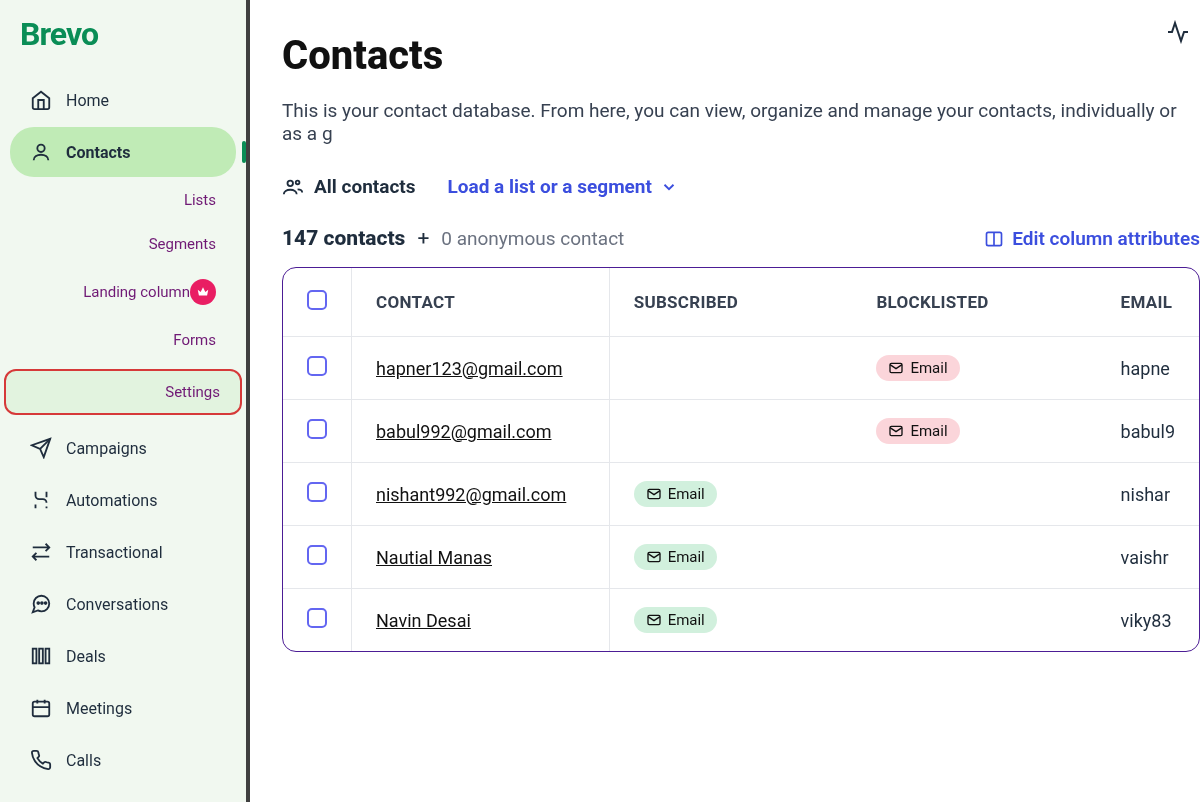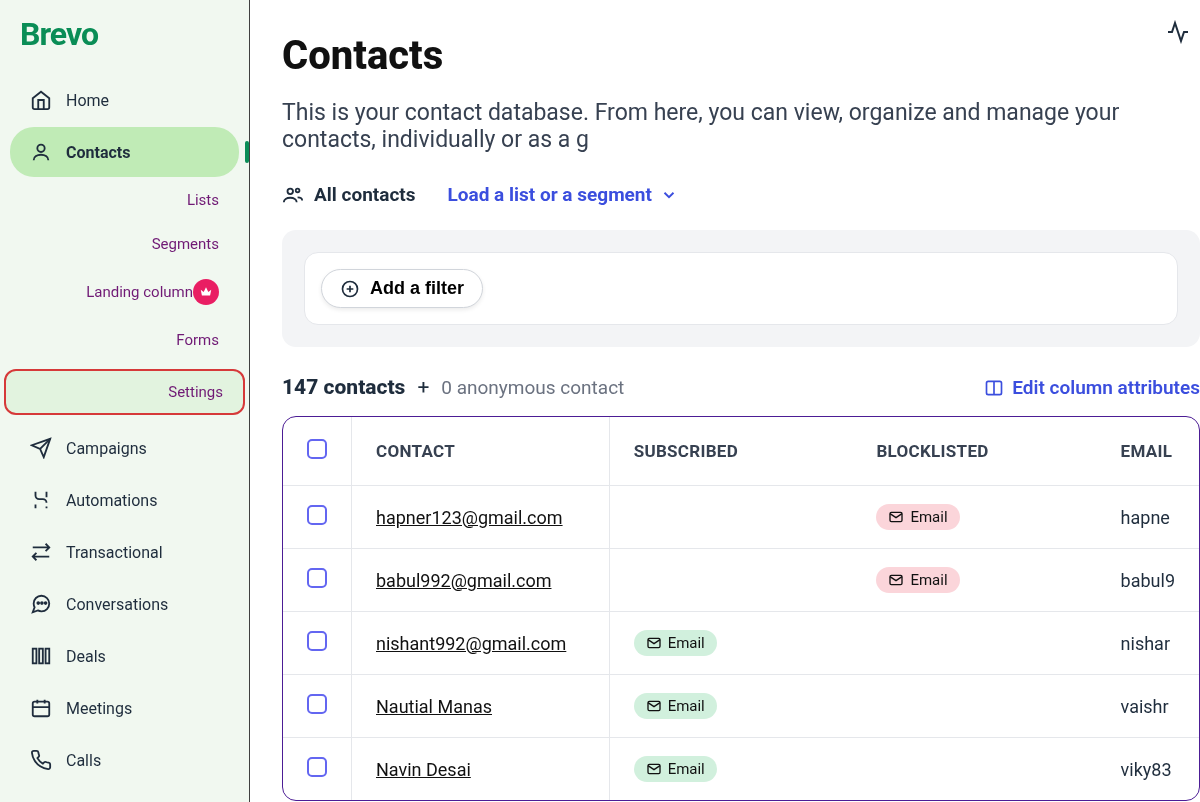--- a/index.html
+++ b/index.html
@@ -10,21 +10,21 @@
       overflow: hidden;
     }
     .app {
       display: flex;
       height: 802px;
       width: 1200px;
     }
     .sidebar {
       width: 250px;
       background: #f1f8f0;
-      border-right: 1px solid #404040;
+      border-right: 4px solid #404040;
       padding: 15px 0;
     }
     .logo {
       padding: 0 20px 20px 20px;
       font-size: 32px;
       font-weight: 700;
       color: #0a8d56;
       letter-spacing: -1px;
     }
     .nav-item {
@@ -95,21 +95,21 @@
       right: 10px;
       top: 20px;
     }
     .page-title {
       font-size: 40px;
       font-weight: 800;
       margin-bottom: 20px;
       color: #111;
     }
     .subtitle {
-      font-size: 23px;
+      font-size: 19px;
       color: #374151;
       margin-bottom: 30px;
     }
     .tabs-row {
       display: flex;
       align-items: center;
       gap: 32px;
       margin-bottom: 24px;
     }
     .tab-all {
@@ -372,31 +372,20 @@
         <span>All contacts</span>
       </div>
       <div class="tab-load">
         <span>Load a list or a segment</span>
         <svg width="18" height="18" viewBox="0 0 24 24" fill="none" stroke="#3b4ede" stroke-width="2.5">
             <path d="M6 9l6 6 6-6"></path>
           </svg>
       </div>
     </div>
 
-    <div class="filter-panel">
-      <div class="filter-inner">
-        <button class="add-filter">
-          <svg width="20" height="20" viewBox="0 0 24 24" fill="none" stroke="#1f2d3d" stroke-width="2">
-            <circle cx="12" cy="12" r="9"></circle>
-              <path d="M12 8v8M8 12h8"></path>
-          </svg>
-          <span>Add a filter</span>
-        </button>
-      </div>
-    </div>
 
     <div class="count-row">
       <div class="count-left">
         <span class="bold">147 contacts</span>
         <span>+</span>
         <span class="anon">0 anonymous contact</span>
       </div>
       <div class="edit-cols">
         <svg width="20" height="20" viewBox="0 0 24 24" fill="none" stroke="#3b4ede" stroke-width="2">
           <rect x="3" y="4" width="18" height="16" rx="2"></rect>

